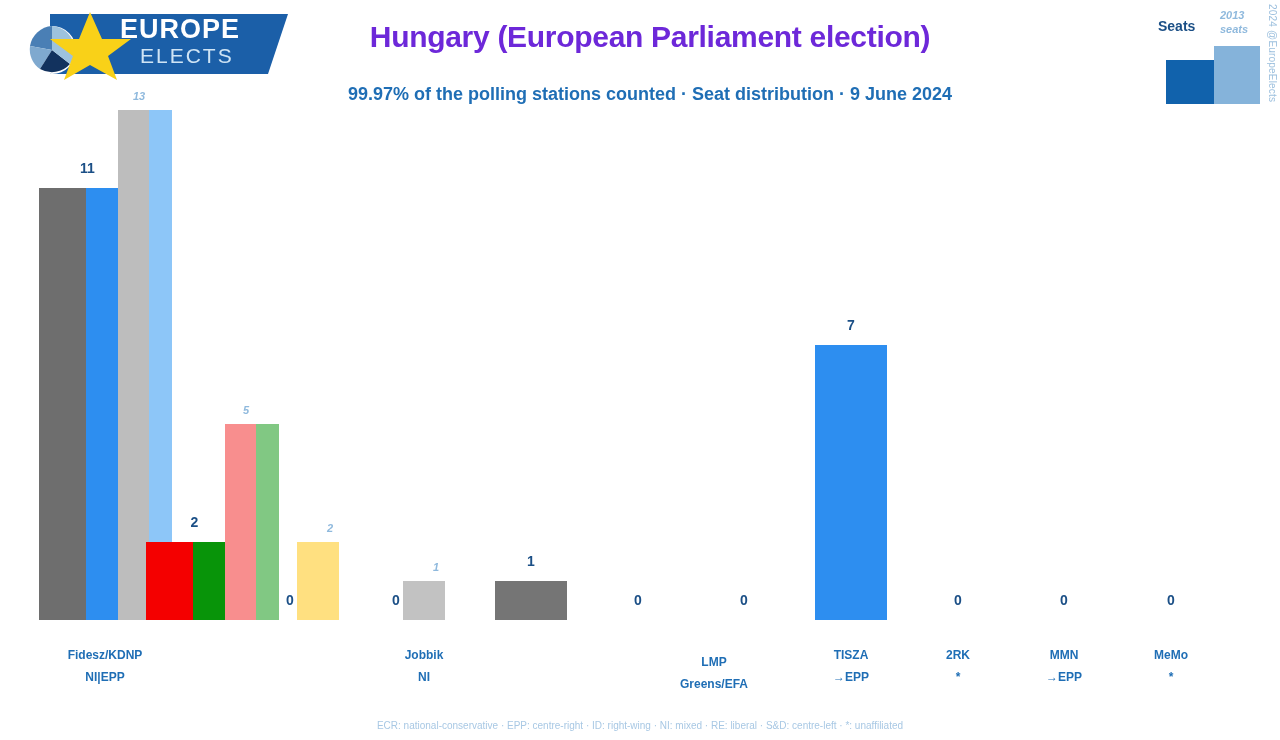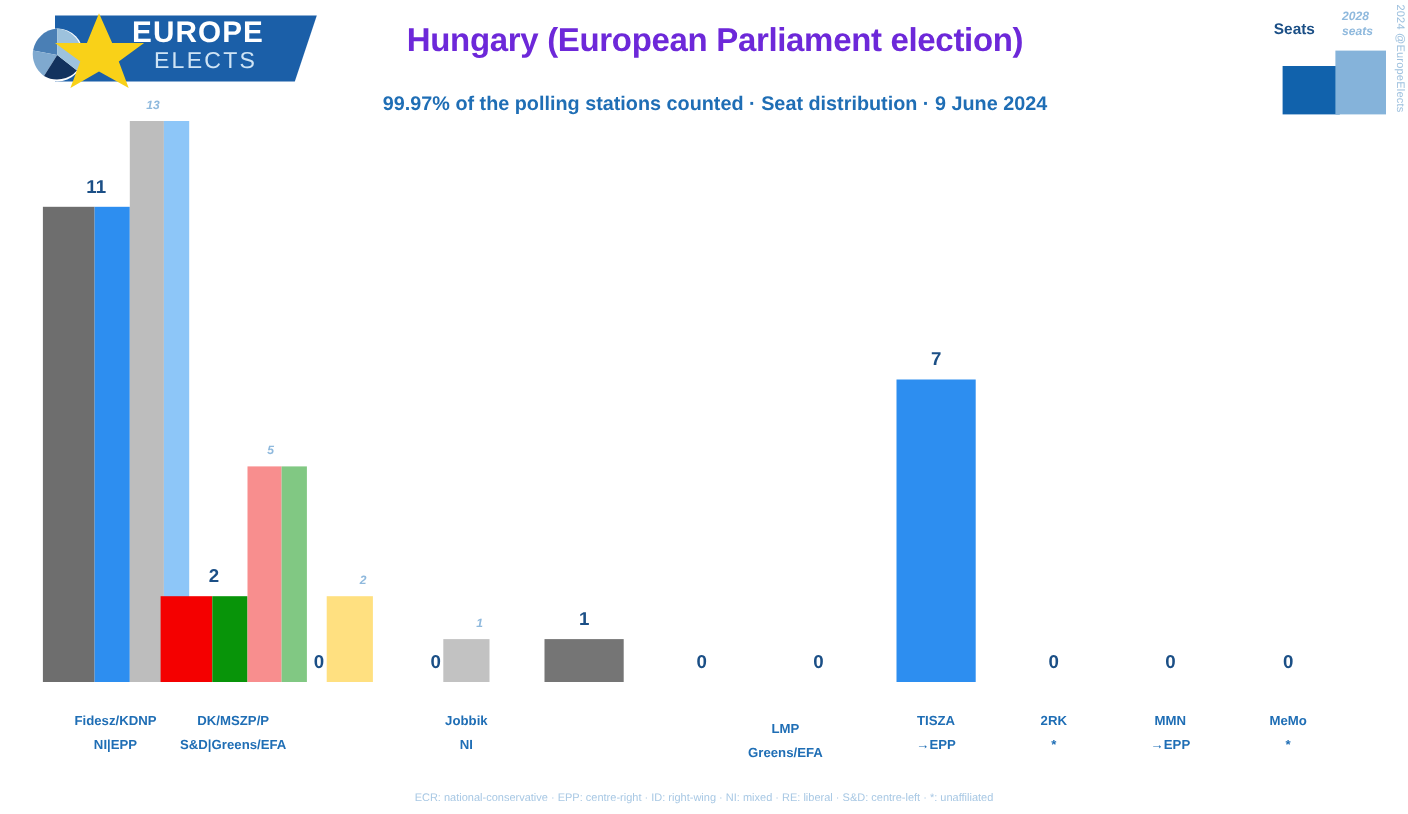--- a/index.html
+++ b/index.html
@@ -119,21 +119,21 @@
     width: 1280px;
     height: 740px;
   }
   .bar {
     display: block;
   }
   .bar-2019 { opacity: 1; }
 
   .vlabel {
     position: absolute;
-    font-size: 17px;
+    font-size: 14px;
     font-weight: bold;
     color: #1b4f86;
     text-align: center;
     white-space: nowrap;
   }
   .vlabel-2019 {
     position: absolute;
     font-size: 11px;
     font-style: italic;
     font-weight: bold;
@@ -184,21 +184,21 @@
   </svg>
   <div style="position:absolute; left:110px; top:6px; color:#ffffff; font-size:27px; font-weight:bold; letter-spacing:1px;">EUROPE</div>
   <div style="position:absolute; left:130px; top:36px; color:#cfe4f5; font-size:21px; letter-spacing:2px;">ELECTS</div>
 </div>
 
 <div id="title">Hungary (European Parliament election)</div>
 <div id="subtitle">99.97% of the polling stations counted · Seat distribution · 9 June 2024</div>
 
 <div id="legend">
   <div id="legend-seats-label">Seats</div>
-  <div id="legend-2019-line1">2028</div>
+  <div id="legend-2019-line1">2013</div>
   <div id="legend-2019-line2">seats</div>
   <div id="legend-bar-current"></div>
   <div id="legend-bar-2019"></div>
 </div>
 <div id="watermark">2024 @EuropeElects</div>
 
 <div id="plot">
     <div class="bar" style="position: absolute; left: 38.5px; width: 47px; height: 431.538px; top: 188.462px; background: rgb(110, 110, 110);"></div>
     <div class="bar" style="position: absolute; left: 85.5px; width: 32px; height: 431.538px; top: 188.462px; background: rgb(45, 142, 240);"></div>
     <div class="bar bar-2019" style="position: absolute; left: 117.5px; width: 31px; height: 510px; top: 110px; background: rgb(189, 189, 189);"></div>
@@ -208,24 +208,20 @@
     <div class="xlabel" style="left: 15px; width: 180px;">
       <span class="l1">Fidesz/KDNP</span>
       <span class="l2">NI|EPP</span>
     </div>
     <div class="bar" style="position: absolute; left: 145.5px; width: 47px; height: 78.4615px; top: 541.538px; background: rgb(244, 0, 0);"></div>
     <div class="bar" style="position: absolute; left: 192.5px; width: 32px; height: 78.4615px; top: 541.538px; background: rgb(8, 148, 9);"></div>
     <div class="bar bar-2019" style="position: absolute; left: 224.5px; width: 31px; height: 196.154px; top: 423.846px; background: rgb(248, 142, 142);"></div>
     <div class="bar bar-2019" style="position: absolute; left: 255.5px; width: 23px; height: 196.154px; top: 423.846px; background: rgb(129, 200, 131);"></div>
     <div class="vlabel" style="left: 174.5px; width: 40px; top: 513.538px;">2</div>
     <div class="vlabel-2019" style="left: 226px; width: 40px; top: 403.846px;">5</div>
-    <div class="xlabel" style="left: 122px; width: 180px;">
-      <span class="l1">DK/MSZP/P</span>
-      <span class="l2">S&amp;D|Greens/EFA</span>
-    </div>
     <div class="bar bar-2019" style="position: absolute; left: 297px; width: 42px; height: 78.4615px; top: 541.538px; background: rgb(255, 224, 128);"></div>
     <div class="vlabel" style="left: 270px; width: 40px; top: 592px;">0</div>
     <div class="vlabel-2019" style="left: 310px; width: 40px; top: 521.538px;">2</div>
     <div class="bar bar-2019" style="position: absolute; left: 403px; width: 42px; height: 39.2308px; top: 580.769px; background: rgb(194, 194, 194);"></div>
     <div class="vlabel" style="left: 376px; width: 40px; top: 592px;">0</div>
     <div class="vlabel-2019" style="left: 416px; width: 40px; top: 560.769px;">1</div>
     <div class="xlabel" style="left: 334px; width: 180px;">
       <span class="l1">Jobbik</span>
       <span class="l2">NI</span>
     </div>

